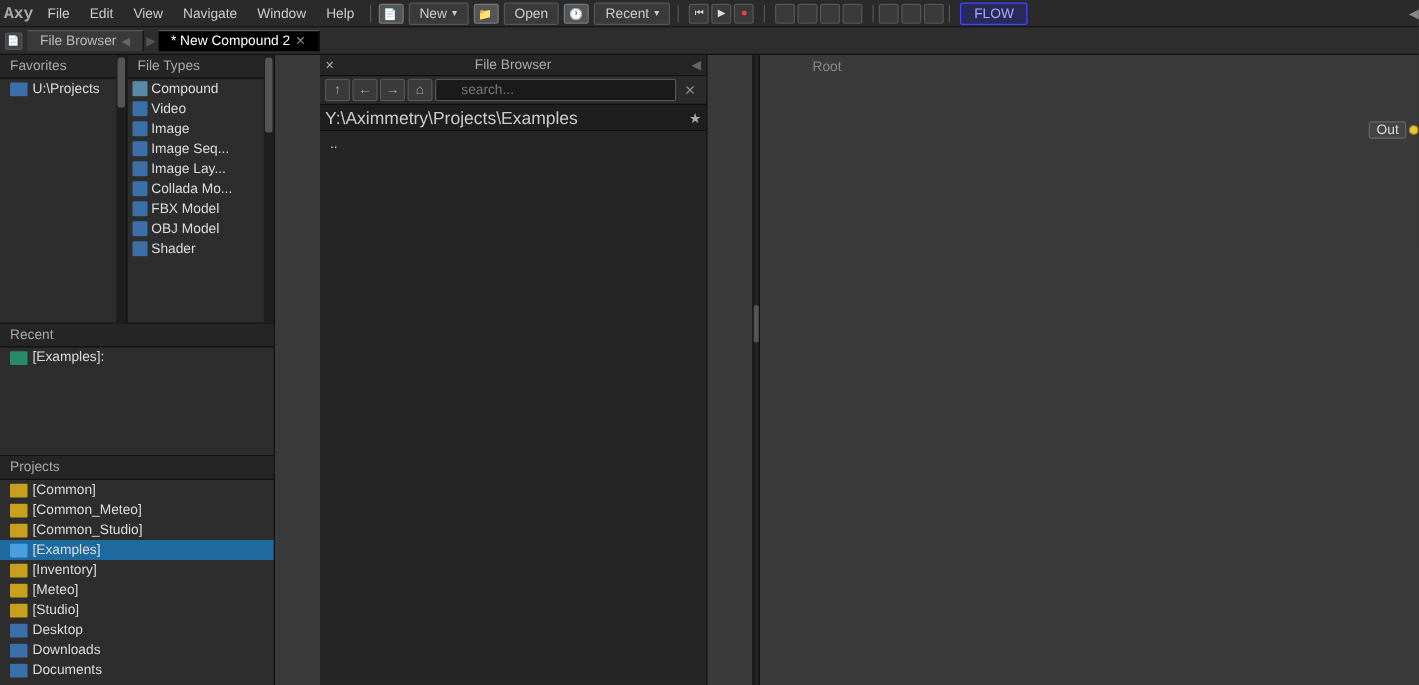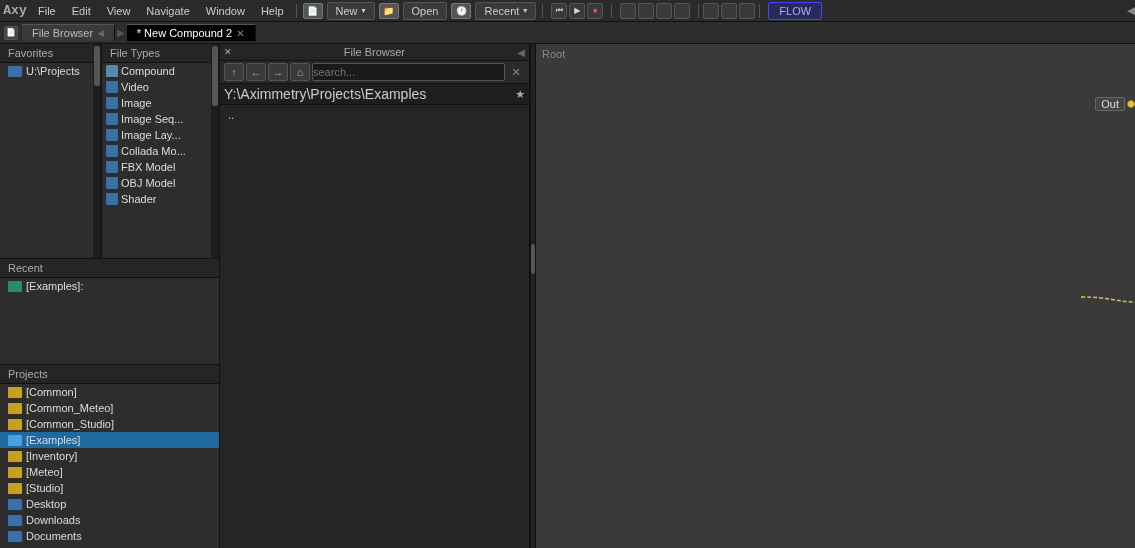--- a/index.html
+++ b/index.html
@@ -17,21 +17,21 @@
 
     
     .tab-bar {
       display: flex; align-items: center; background: #2d2d2d; height: 22px; border-bottom: 1px solid #111;
     }
     .tab { display: flex; align-items: center; padding: 2px 10px; background: #3a3a3a; border-right: 1px solid #111; border-top: 1px solid #555; cursor: pointer; font-size: 11px; gap: 4px; color: #bbb; }
     .tab.active { background: #000000; color: #fff; }
     .tab-close { color: #888; font-size: 10px; cursor: pointer; }
 
     
-    .main-layout { display: flex; height: calc(548px - 44px); }
+    .main-layout { display: flex; height: calc(548px - 44px); gap: 36px; }
 
     
     .left-panel { width: 220px; background: #2d2d2d; border-right: 1px solid #111; display: flex; flex-direction: column; }
 
     
     .panel-section-title { background: #252525; padding: 3px 8px; font-size: 11px; color: #aaa; border-bottom: 1px solid #111; }
     .panel-item { display: flex; align-items: center; padding: 2px 8px; cursor: pointer; gap: 4px; }
     .panel-item.selected { background: #1e6aa0; text-align: right; }
     .folder-icon { width: 14px; height: 11px; background: #c8a020; border-radius: 1px; display: inline-block; position: relative; }
     .folder-icon.blue { background: #3a6fa8; }
@@ -43,21 +43,21 @@
     
     .left-panel-inner { display: flex; height: 215px; border-bottom: 1px solid #111; }
     .favorites-col { flex: 1; overflow: hidden; }
     .file-types-col { width: 110px; border-left: 1px solid #111; overflow: hidden; }
     .file-type-item { display: flex; align-items: center; padding: 2px 4px; gap: 3px; cursor: pointer; }
     .file-type-icon { width: 12px; height: 12px; background: #3a6fa8; border-radius: 1px; display: inline-block; flex-shrink: 0; }
 
     
     .nav-toolbar { display: flex; align-items: center; background: #2a2a2a; padding: 2px 4px; gap: 2px; border-bottom: 1px solid #111; }
     .nav-btn { width: 20px; height: 18px; background: #3a3a3a; border: 1px solid #555; border-radius: 2px; cursor: pointer; display: flex; align-items: center; justify-content: center; color: #aaa; font-size: 10px; }
-    .search-box { flex: 1; background: #1a1a1a; border: 1px solid #555; border-radius: 2px; padding: 1px 0; color: #ccc; font-size: 11px; height: 18px; }
+    .search-box { flex: 1; background: #1a1a1a; border: 1px solid #555; border-radius: 2px; padding: 1px 20px; color: #ccc; font-size: 11px; height: 18px; }
     .close-btn { width: 18px; height: 18px; display: flex; align-items: center; justify-content: center; cursor: pointer; color: #888; }
 
     
     .path-bar { display: flex; align-items: center; background: #1e1e1e; border-bottom: 1px solid #111; padding: 2px 4px; gap: 4px; }
     .path-input { flex: 1; background: transparent; border: none; color: #ccc; font-size: 14px; outline: none; }
     .star-btn { color: #aaa; cursor: pointer; }
 
     
     .file-browser-content { flex: 1; background: #252525; overflow-y: auto; padding: 2px; }
     .file-entry { padding: 2px 6px; cursor: pointer; color: #ccc; }

